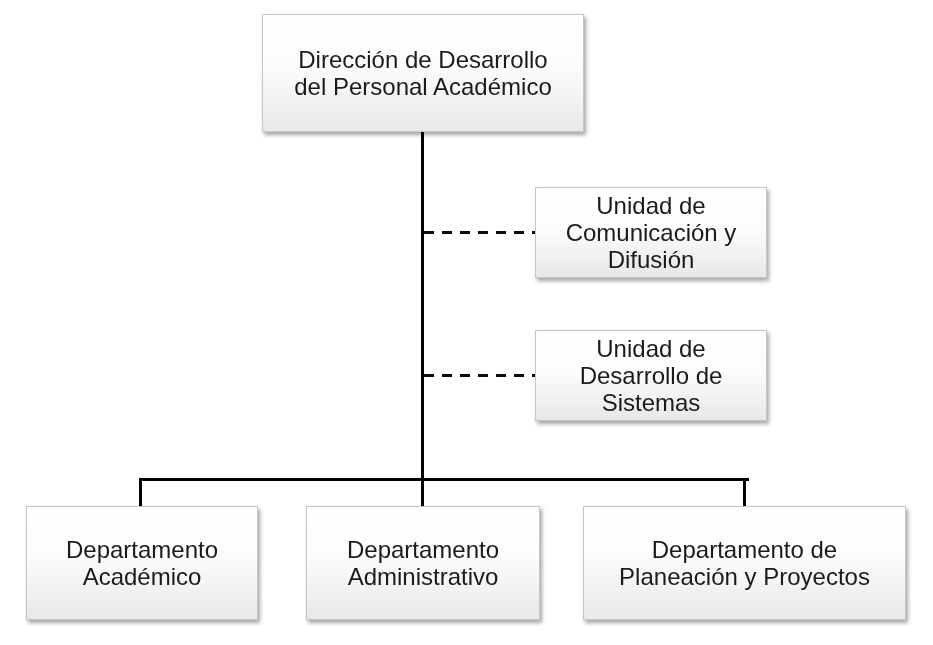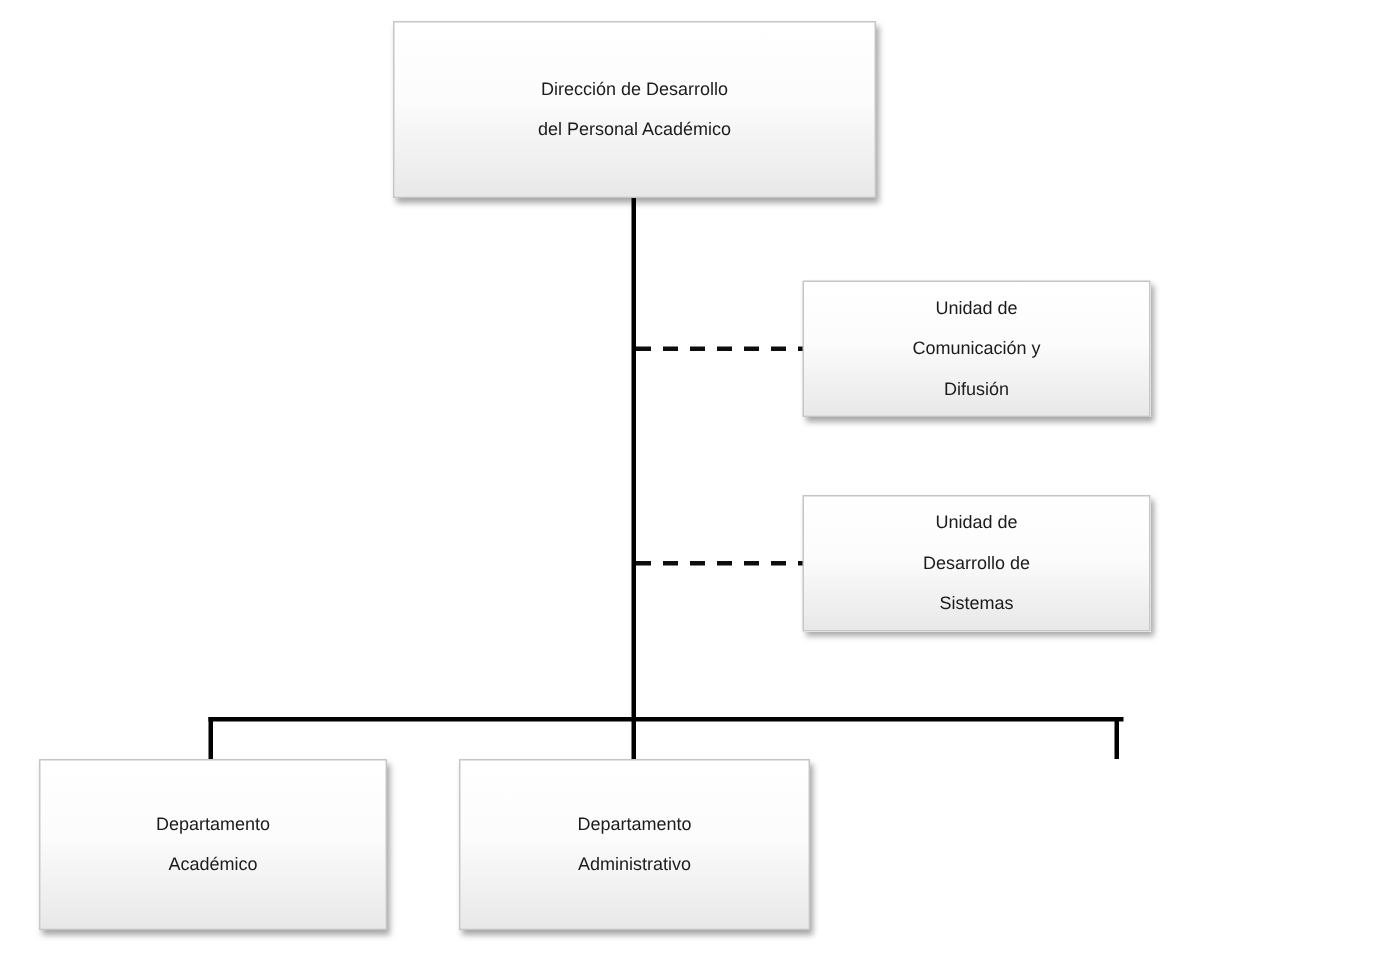--- a/index.html
+++ b/index.html
@@ -20,21 +20,21 @@
     box-sizing: border-box;
     display: flex;
     align-items: center;
     justify-content: center;
     text-align: center;
     white-space: pre-line;
     background: linear-gradient(180deg, #ffffff 0%, #fcfcfc 45%, #e8e8e8 100%);
     border: 1px solid #c6c6c6;
     box-shadow: 2px 3px 4px rgba(0,0,0,0.35);
     color: #1b1b1b;
-    font-size: 12px;
+    font-size: 24px;
     line-height: 27px;
   }
   .connector {
     position: absolute;
     background: #000000;
   }
   .connector-dashed {
     position: absolute;
     height: 3px;
     background: repeating-linear-gradient(90deg, #0d0d0d 0 10px, transparent 10px 18px);
@@ -76,14 +76,16 @@
   <div class="node-box" id="box-unit-2">Unidad de
 Desarrollo de
 Sistemas</div>
 
   <div class="node-box" id="box-dept-1">Departamento
 Académico</div>
 
   <div class="node-box" id="box-dept-2">Departamento
 Administrativo</div>
 
+  <div class="node-box" id="box-dept-3">Departamento de
+Planeación y Proyectos</div>
 
 </div>
 
 </body></html>

